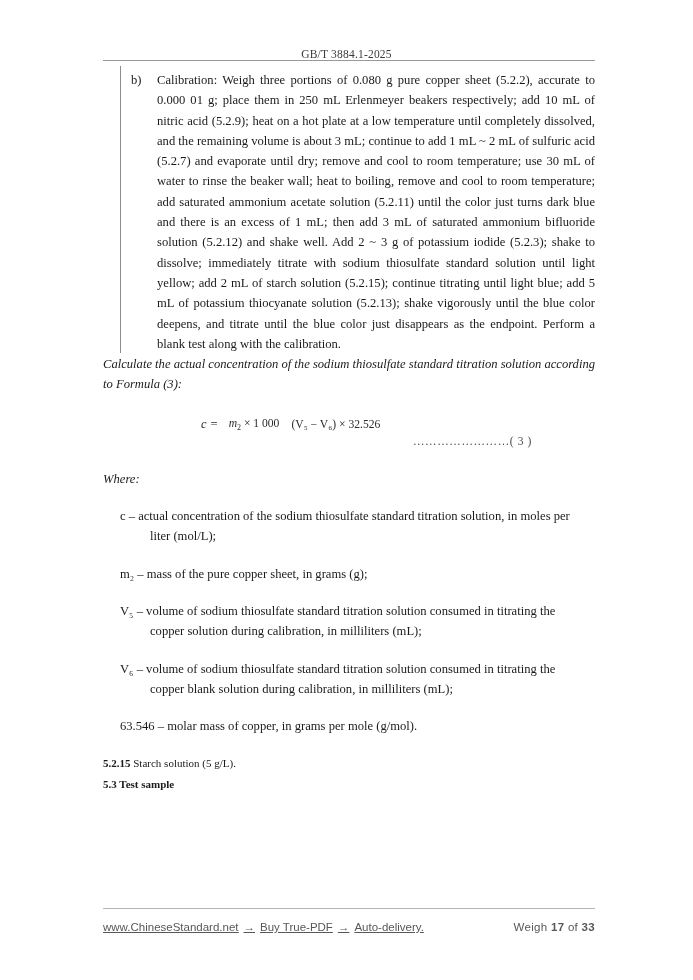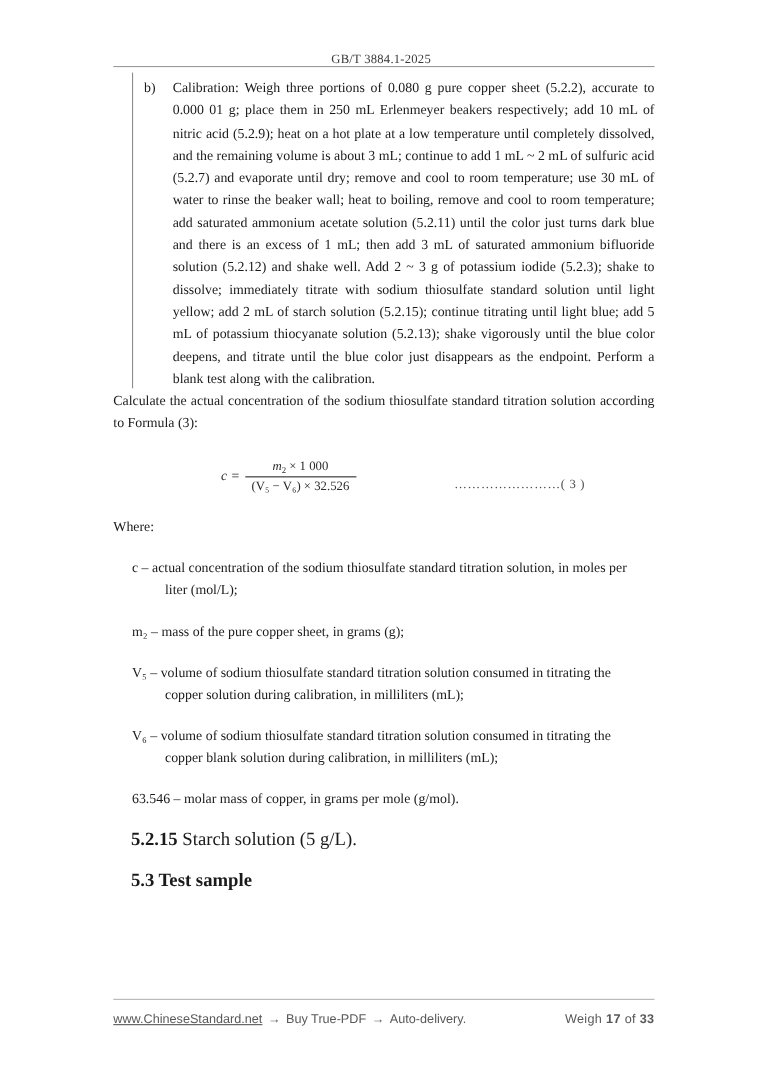--- a/index.html
+++ b/index.html
@@ -80,20 +80,21 @@
     hyphens: none;
   }
 
   
   p.body {
     margin: 0;
     font-size: 12.6px;
     line-height: 20.3px;
     text-align: justify;
     text-justify: inter-word;
+    font-style: italic;
   }
   .gap-lg { margin-top: 19px; }
   .gap-md { margin-top: 17px; }
 
   
   p.defn {
     margin: 17px;
     font-size: 12.6px;
     line-height: 20.3px;
     padding-left: 30px;
@@ -120,21 +121,21 @@
     font-style: italic;
     font-size: 12.5px;
     padding-right: 4px;
   }
   .f-eq {
     font-size: 12.5px;
     padding-right: 5px;
   }
   .frac {
     display: inline-flex;
-    flex-direction: column;
+    flex-direction: row;
     text-align: center;
   }
   .frac .num {
     padding: 0 6px 1px 6px;
     font-size: 11.6px;
     white-space: nowrap;
   }
   .frac .bar {
     height: 1px;
     background: #2b2b2b;
@@ -154,22 +155,22 @@
     left: 310px;
     top: 18px;
     font-size: 11.5px;
     color: #4a4a4a;
     letter-spacing: .6px;
     white-space: nowrap;
   }
 
   
   p.heading {
-    margin: 16px;
-    font-size: 17px;
+    margin: 0;
+    font-size: 11px;
     line-height: 20.3px;
   }
   .b { font-weight: bold; }
 
   sub { font-size: 8.5px; }
 
   
   .foot-rule {
     position: absolute;
     top: 908px;
@@ -188,20 +189,21 @@
     font-size: 11.5px;
     color: #585858;
     display: flex;
     align-items: center;
   }
   .footer-left {
     display: flex;
     align-items: center;
     gap: 5px;
     white-space: nowrap;
+    text-decoration: underline;
   }
   .footer-link {
     text-decoration: underline;
     color: #585858;
   }
   .footer-right {
     margin-left: auto;
     white-space: nowrap;
     letter-spacing: .3px;
   }

